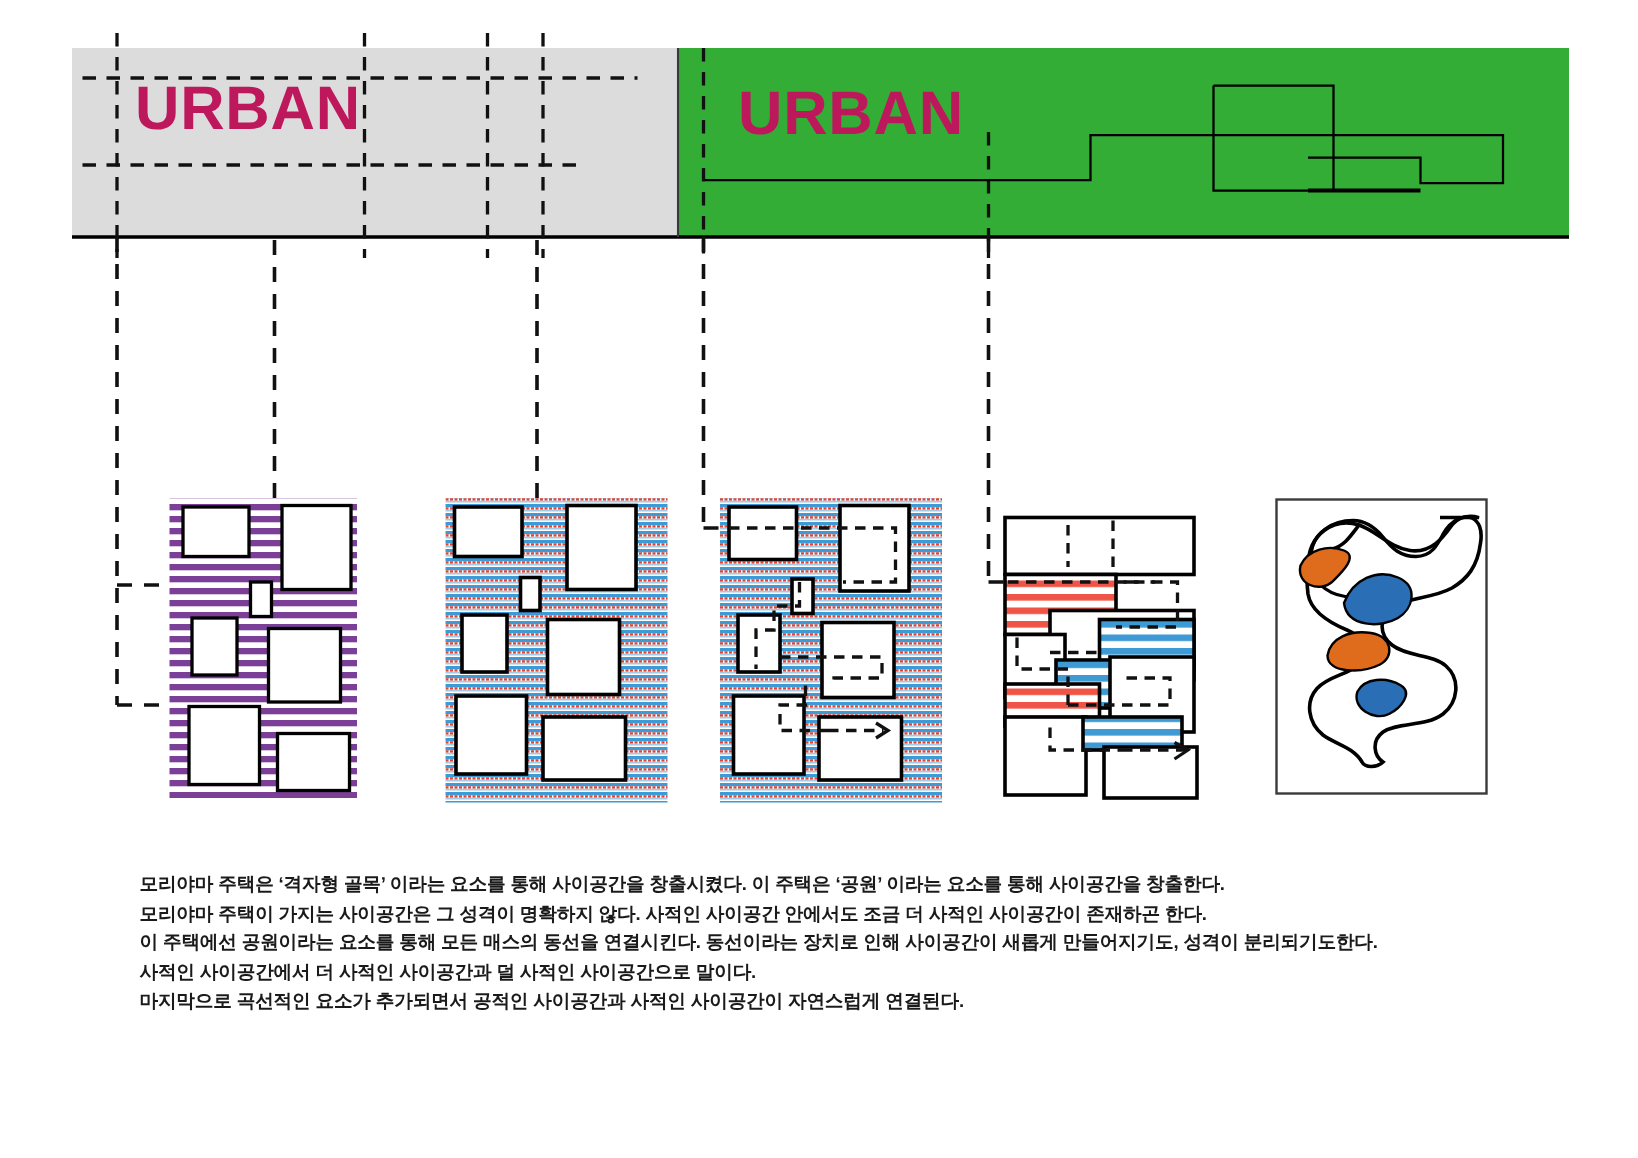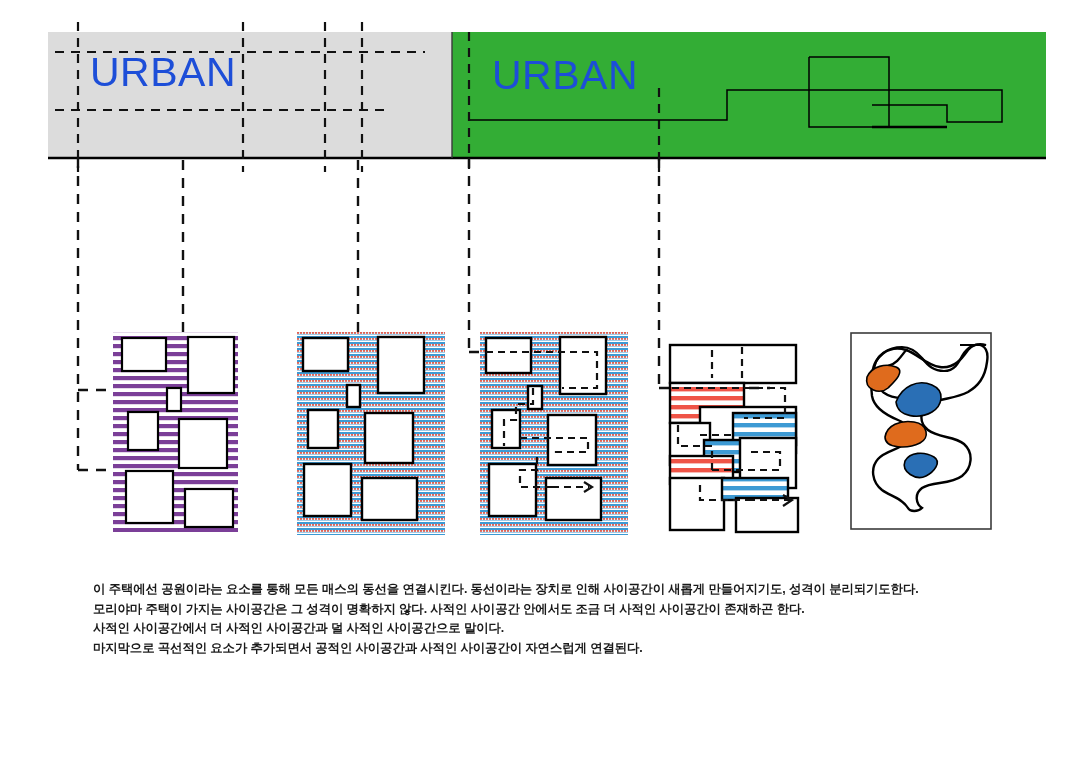--- a/index.html
+++ b/index.html
@@ -12,22 +12,22 @@
     position: relative;
     overflow: hidden;
   }
   #stage { position: absolute; left:0; top:0; width:1092px; height:772px; }
   svg.layer { position:absolute; left:0; top:0; width:1092px; height:772px; }
 
   .banner-label {
     position: absolute;
     font-family: "Liberation Sans", sans-serif;
     font-size: 41px;
-    font-weight: 400;
-    color: #1d4ed8;
+    font-weight: 700;
+    color: #be185d;
     letter-spacing: 0.5px;
     line-height: 1;
     white-space: nowrap;
   }
   #urban-label { left: 90px; top: 52px; }
   #park-label  { left: 492px; top: 55px; }
 
   .caption-block {
     position: absolute;
     left: 93px;
@@ -234,19 +234,20 @@
                C 908,449 885,449 885,437 Z"></path>
       <path fill="#2a6fb5" stroke="#000" stroke-width="1.6" d="M 905,461 C 910,452 924,451 934,457 C 942,462 934,472 926,476
                C 916,481 901,472 905,461 Z"></path>
     </g>
   </svg>
 
   <div class="banner-label" id="urban-label">URBAN</div>
   <div class="banner-label" id="park-label">URBAN</div>
 
   <div class="caption-block">
+    <div class="caption-line">모리야마 주택은 ‘격자형 골목’ 이라는 요소를 통해 사이공간을 창출시켰다. 이 주택은 ‘공원’ 이라는 요소를 통해 사이공간을 창출한다.</div>
+    <div class="caption-line">모리야마 주택이 가지는 사이공간은 그 성격이 명확하지 않다. 사적인 사이공간 안에서도 조금 더 사적인 사이공간이 존재하곤 한다.</div>
     <div class="caption-line">이 주택에선 공원이라는 요소를 통해 모든 매스의 동선을 연결시킨다. 동선이라는 장치로 인해 사이공간이 새롭게 만들어지기도, 성격이 분리되기도한다.</div>
-    <div class="caption-line">모리야마 주택이 가지는 사이공간은 그 성격이 명확하지 않다. 사적인 사이공간 안에서도 조금 더 사적인 사이공간이 존재하곤 한다.</div>
     <div class="caption-line">사적인 사이공간에서 더 사적인 사이공간과 덜 사적인 사이공간으로 말이다.</div>
     <div class="caption-line">마지막으로 곡선적인 요소가 추가되면서 공적인 사이공간과 사적인 사이공간이 자연스럽게 연결된다.</div>
   </div>
 
 </div>
 
 </body></html>

